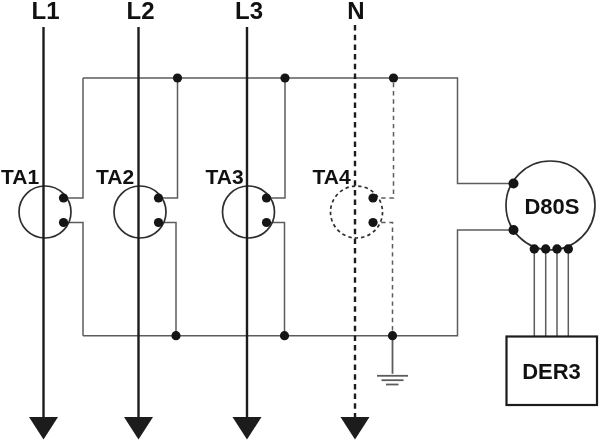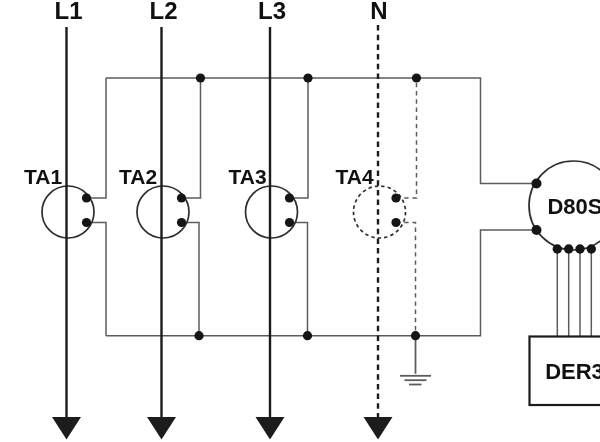--- a/index.html
+++ b/index.html
@@ -8,21 +8,20 @@
     background: #ffffff;
     width: 600px;
     height: 442px;
     overflow: hidden;
   }
   .stage {
     width: 512px;
     height: 442px;
     background: var(--background, #fff);
     position: relative;
-    padding-left: 23px;
   }
   svg { display: block; }
 
   .feeder  { stroke: var(--line-black, #1c1c1c); stroke-width: 2.4; fill: none; }
   .feeder.dashed { stroke-dasharray: 5.5 4.2; }
 
   .wire { stroke: var(--wire-gray, #5c5c5c); stroke-width: 1.5; fill: none; stroke-linejoin: miter; }
   .wire.dashed { stroke-dasharray: 4.4 3.8; }
   .wire.thick { stroke-width: 1.8; }
 

